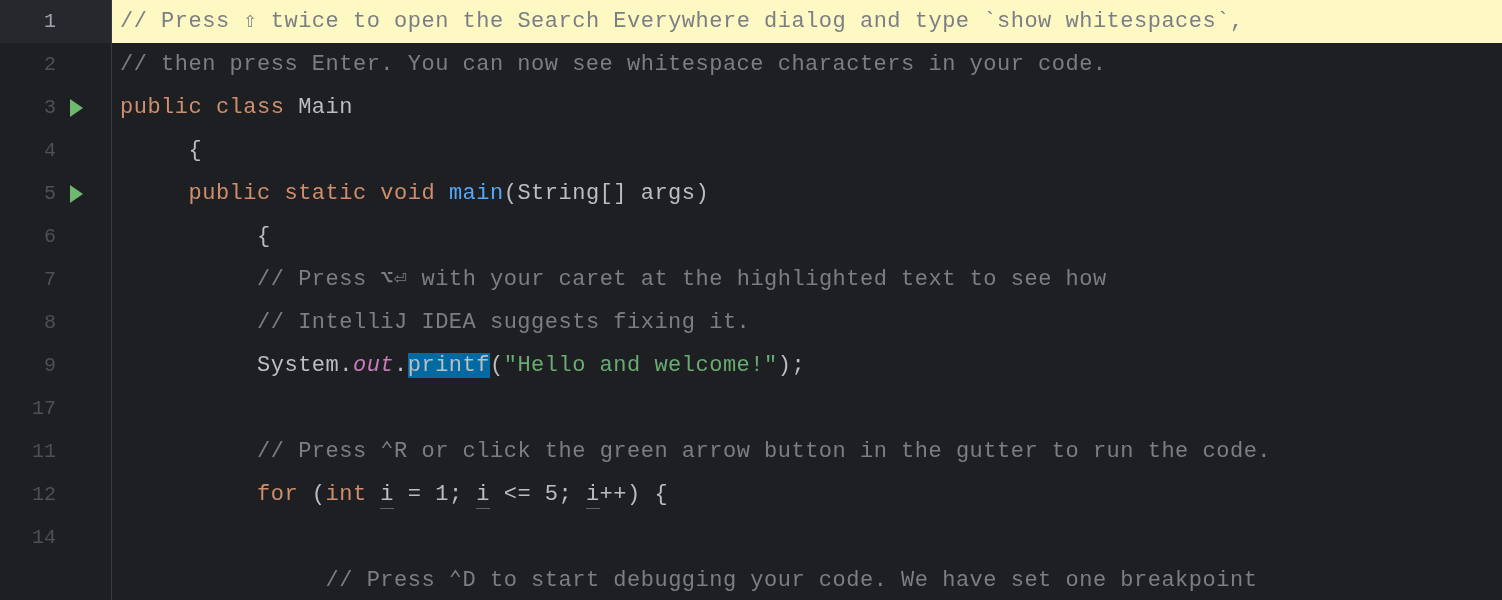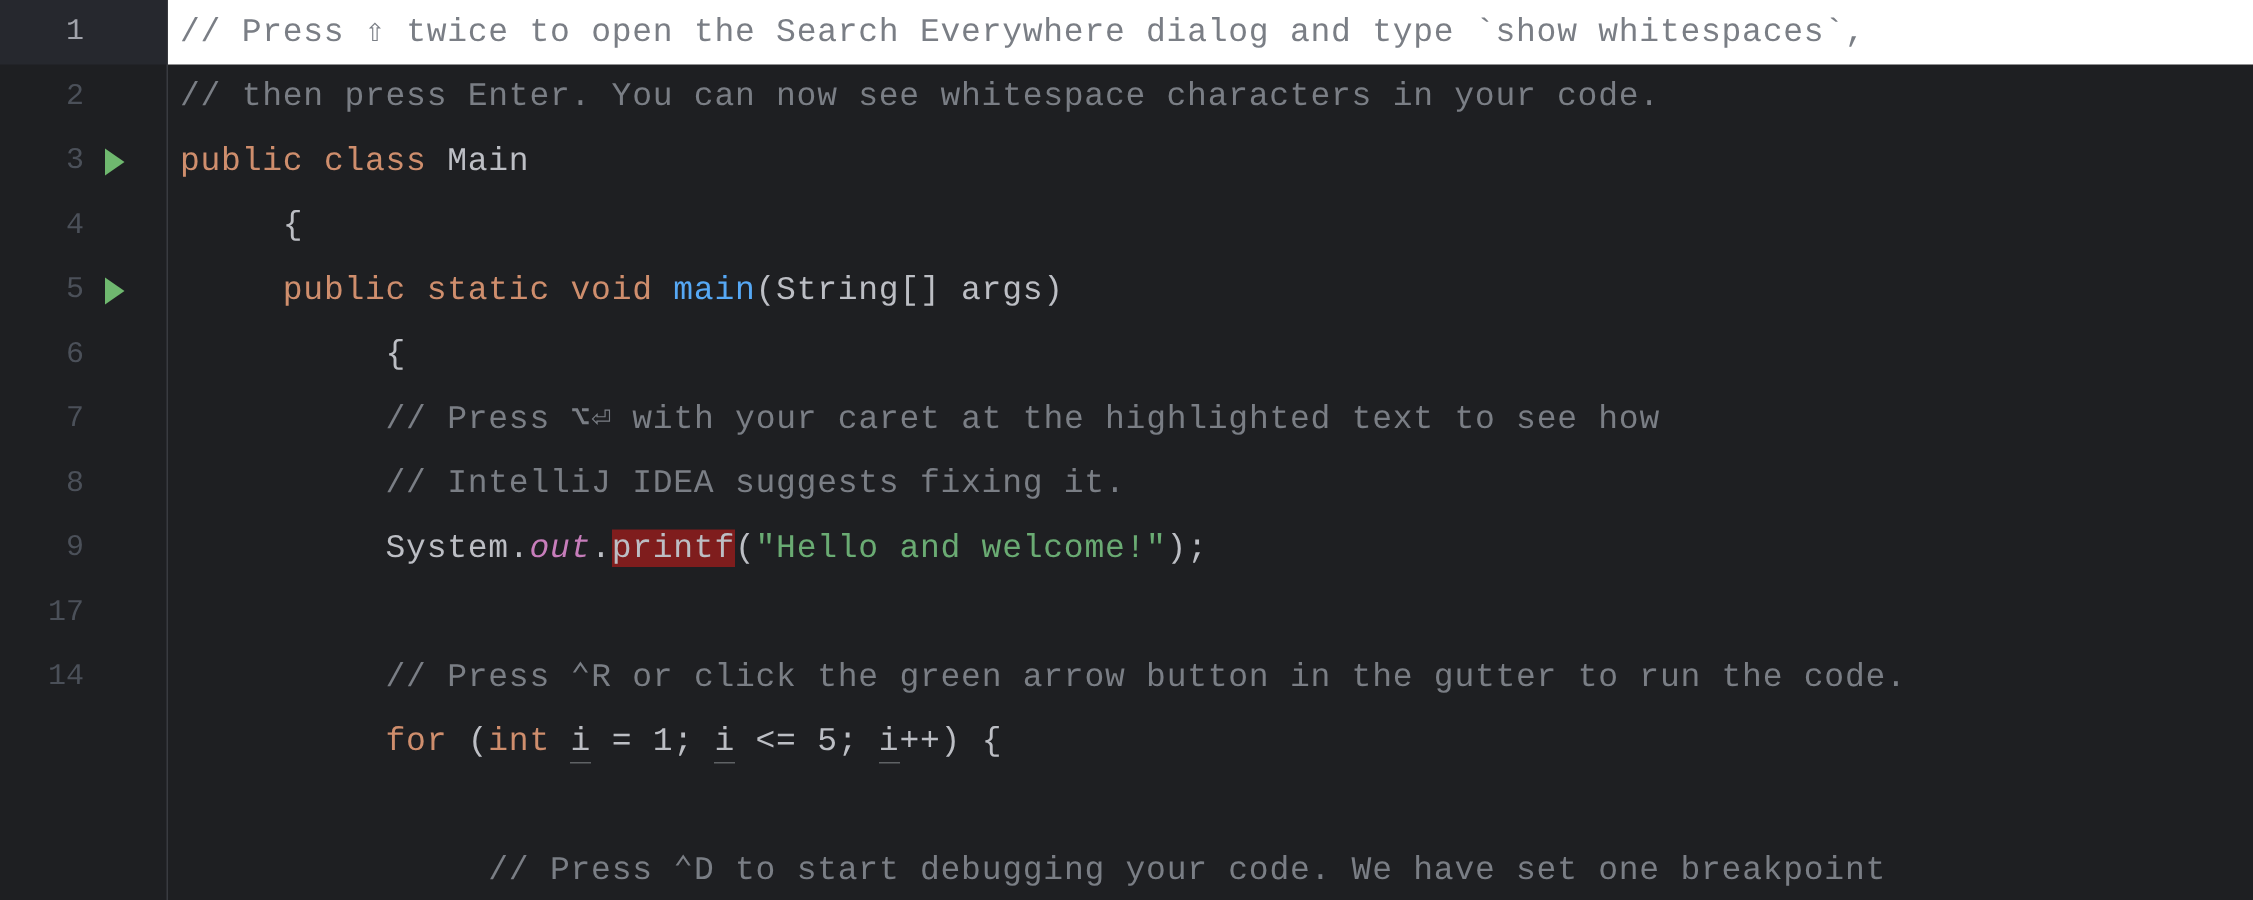--- a/index.html
+++ b/index.html
@@ -47,32 +47,32 @@
     flex: 1;
     position: relative;
     white-space: pre;
   }
   .crow {
     height: 43px;
     display: flex;
     align-items: center;
     padding-left: 8px;
   }
-  .crow.hl { background: #ffffff; }
+  .crow.hl { background: #fef9c3; }
   .c-comment { color: #7a7e85; }
   .c-keyword { color: #cf8e6d; }
   .c-class   { color: #bcbec4; }
   .c-method  { color: #56a8f5; }
   .c-methodc { color: #bcbec4; }
   .c-field   { color: #c77dbb; font-style: italic; margin-top: 40px; }
   .c-string  { color: #6aab73; }
   .c-punct   { color: #bcbec4; }
   .c-paren   { color: #bcbec4; }
   .c-under   { border-bottom: 1px solid #5f6265; padding-bottom: 1px; }
-  .hl-warn   { background: #7f1d1d; }
+  .hl-warn   { background: #0369a1; }
   .segments span { letter-spacing: 0.5px; }
 </style>
 </head>
 <body>
 
 <div class="gutter">
     <div class="gutter-row hl">
       <div class="lnum">1</div>
     </div>
     <div class="gutter-row">
@@ -98,16 +98,22 @@
     <div class="gutter-row">
       <div class="lnum">8</div>
     </div>
     <div class="gutter-row">
       <div class="lnum">9</div>
     </div>
     <div class="gutter-row">
       <div class="lnum">17</div>
     </div>
     <div class="gutter-row">
+      <div class="lnum">11</div>
+    </div>
+    <div class="gutter-row">
+      <div class="lnum">12</div>
+    </div>
+    <div class="gutter-row">
       <div class="lnum">14</div>
     </div>
   </div>
 <div class="code"><div class="crow hl"><span class="segments"><span class="c-comment">// Press ⇧ twice to open the Search Everywhere dialog and type `show whitespaces`,</span></span></div><div class="crow"><span class="segments"><span class="c-comment">// then press Enter. You can now see whitespace characters in your code.</span></span></div><div class="crow"><span class="segments"><span class="c-keyword">public</span><span class=""> </span><span class="c-keyword">class</span><span class=""> </span><span class="c-class">Main</span></span></div><div class="crow"><span class="segments"><span class="">     </span><span class="c-paren">{</span></span></div><div class="crow"><span class="segments"><span class="">     </span><span class="c-keyword">public</span><span class=""> </span><span class="c-keyword">static</span><span class=""> </span><span class="c-keyword">void</span><span class=""> </span><span class="c-method">main</span><span class="c-paren">(</span><span class="c-class">String[] args</span><span class="c-paren">)</span></span></div><div class="crow"><span class="segments"><span class="">          </span><span class="c-paren">{</span></span></div><div class="crow"><span class="segments"><span class="">          </span><span class="c-comment">// Press ⌥⏎ with your caret at the highlighted text to see how</span></span></div><div class="crow"><span class="segments"><span class="">          </span><span class="c-comment">// IntelliJ IDEA suggests fixing it.</span></span></div><div class="crow"><span class="segments"><span class="">          </span><span class="c-class">System</span><span class="c-punct">.</span><span class="c-field">out</span><span class="c-punct">.</span><span class="c-methodc hl-warn">printf</span><span class="c-paren">(</span><span class="c-string">"Hello and welcome!"</span><span class="c-paren">)</span><span class="c-punct">;</span></span></div><div class="crow"><span class="segments"><span class="">          </span></span></div><div class="crow"><span class="segments"><span class="">          </span><span class="c-comment">// Press ⌃R or click the green arrow button in the gutter to run the code.</span></span></div><div class="crow"><span class="segments"><span class="">          </span><span class="c-keyword">for</span><span class="c-paren"> (</span><span class="c-keyword">int</span><span class=""> </span><span class="c-class c-under">i</span><span class="c-punct"> = </span><span class="c-class">1</span><span class="c-punct">; </span><span class="c-class c-under">i</span><span class="c-punct"> &lt;= </span><span class="c-class">5</span><span class="c-punct">; </span><span class="c-class c-under">i</span><span class="c-punct">++</span><span class="c-paren">) {</span></span></div><div class="crow"><span class="segments"><span class="">          </span></span></div><div class="crow"><span class="segments"><span class="">               </span><span class="c-comment">// Press ⌃D to start debugging your code. We have set one breakpoint</span></span></div></div>
 
 </body></html>

